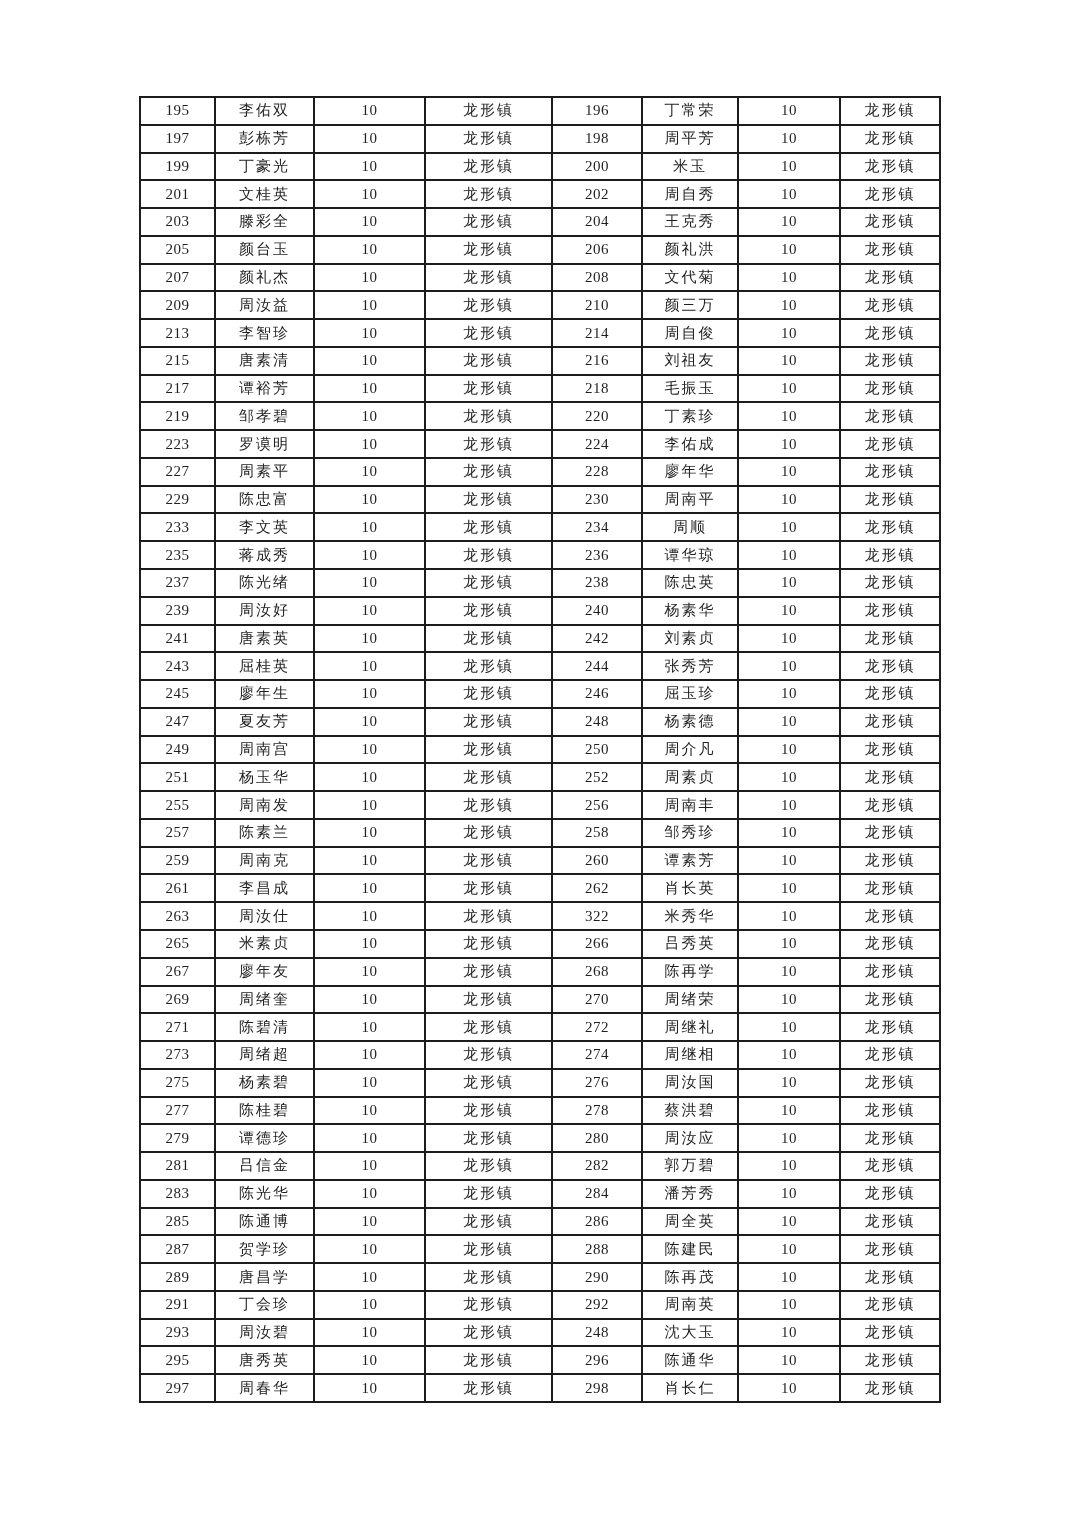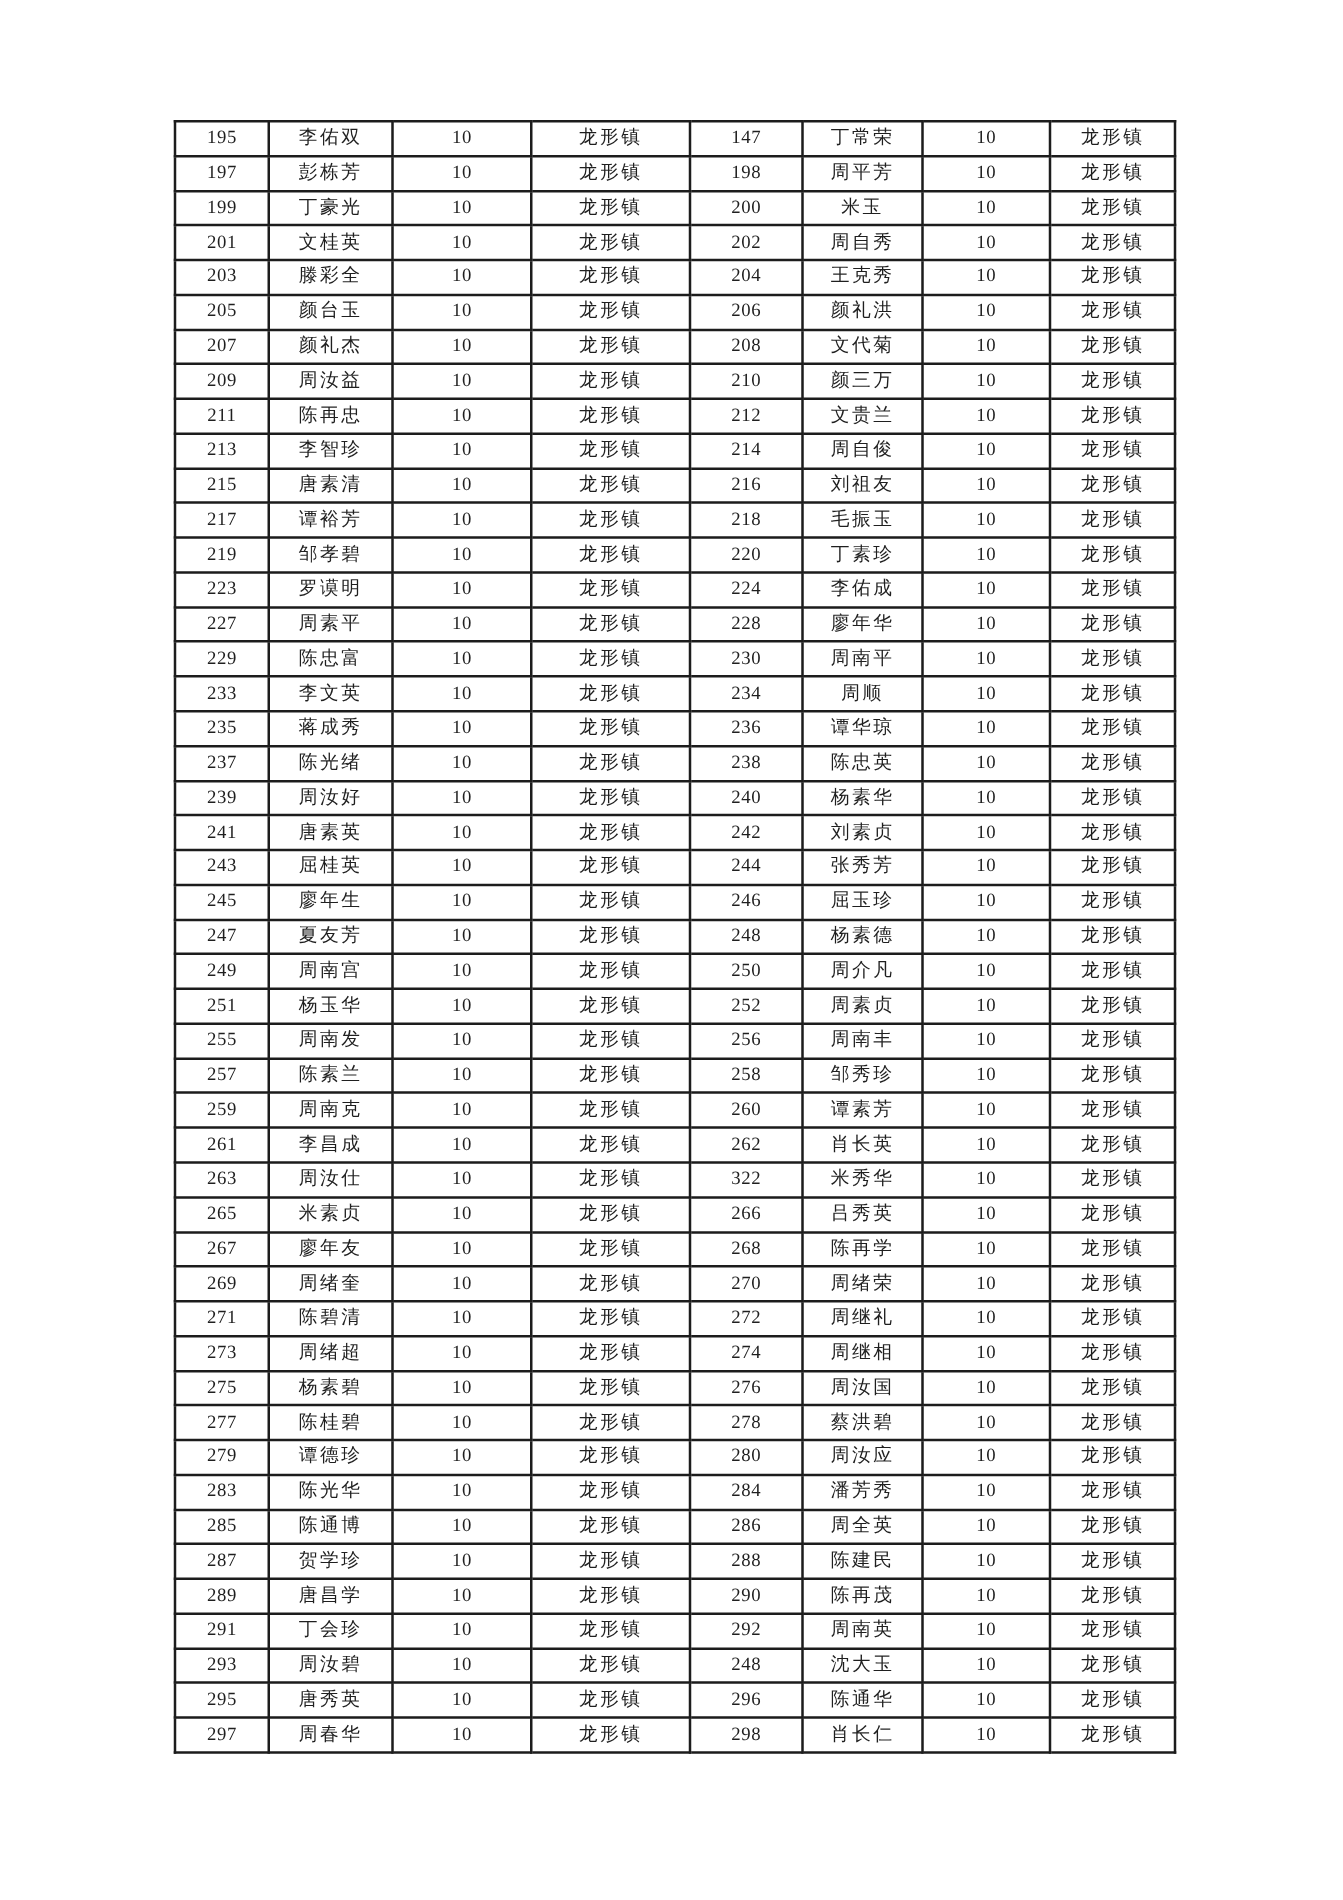--- a/index.html
+++ b/index.html
@@ -59,21 +59,21 @@
       <col style="width:102px">
       <col style="width:100px">
     </colgroup>
     <tbody id="roster-body">
 
     <tr>
           <td class="num-cell">195</td>
           <td class="name-cell">李佑双</td>
           <td class="num-cell">10</td>
           <td class="town-cell">龙形镇</td>
-          <td class="num-cell">147</td>
+          <td class="num-cell">196</td>
           <td class="name-cell">丁常荣</td>
           <td class="num-cell">10</td>
           <td class="town-cell">龙形镇</td>
         </tr>
         <tr>
           <td class="num-cell">197</td>
           <td class="name-cell">彭栋芳</td>
           <td class="num-cell">10</td>
           <td class="town-cell">龙形镇</td>
           <td class="num-cell">198</td>
@@ -135,30 +135,20 @@
           <td class="num-cell">209</td>
           <td class="name-cell">周汝益</td>
           <td class="num-cell">10</td>
           <td class="town-cell">龙形镇</td>
           <td class="num-cell">210</td>
           <td class="name-cell">颜三万</td>
           <td class="num-cell">10</td>
           <td class="town-cell">龙形镇</td>
         </tr>
         <tr>
-          <td class="num-cell">211</td>
-          <td class="name-cell">陈再忠</td>
-          <td class="num-cell">10</td>
-          <td class="town-cell">龙形镇</td>
-          <td class="num-cell">212</td>
-          <td class="name-cell">文贵兰</td>
-          <td class="num-cell">10</td>
-          <td class="town-cell">龙形镇</td>
-        </tr>
-        <tr>
           <td class="num-cell">213</td>
           <td class="name-cell">李智珍</td>
           <td class="num-cell">10</td>
           <td class="town-cell">龙形镇</td>
           <td class="num-cell">214</td>
           <td class="name-cell">周自俊</td>
           <td class="num-cell">10</td>
           <td class="town-cell">龙形镇</td>
         </tr>
         <tr>
@@ -441,20 +431,30 @@
           <td class="num-cell">10</td>
           <td class="town-cell">龙形镇</td>
         </tr>
         <tr>
           <td class="num-cell">279</td>
           <td class="name-cell">谭德珍</td>
           <td class="num-cell">10</td>
           <td class="town-cell">龙形镇</td>
           <td class="num-cell">280</td>
           <td class="name-cell">周汝应</td>
+          <td class="num-cell">10</td>
+          <td class="town-cell">龙形镇</td>
+        </tr>
+        <tr>
+          <td class="num-cell">281</td>
+          <td class="name-cell">吕信金</td>
+          <td class="num-cell">10</td>
+          <td class="town-cell">龙形镇</td>
+          <td class="num-cell">282</td>
+          <td class="name-cell">郭万碧</td>
           <td class="num-cell">10</td>
           <td class="town-cell">龙形镇</td>
         </tr>
         <tr>
           <td class="num-cell">283</td>
           <td class="name-cell">陈光华</td>
           <td class="num-cell">10</td>
           <td class="town-cell">龙形镇</td>
           <td class="num-cell">284</td>
           <td class="name-cell">潘芳秀</td>

